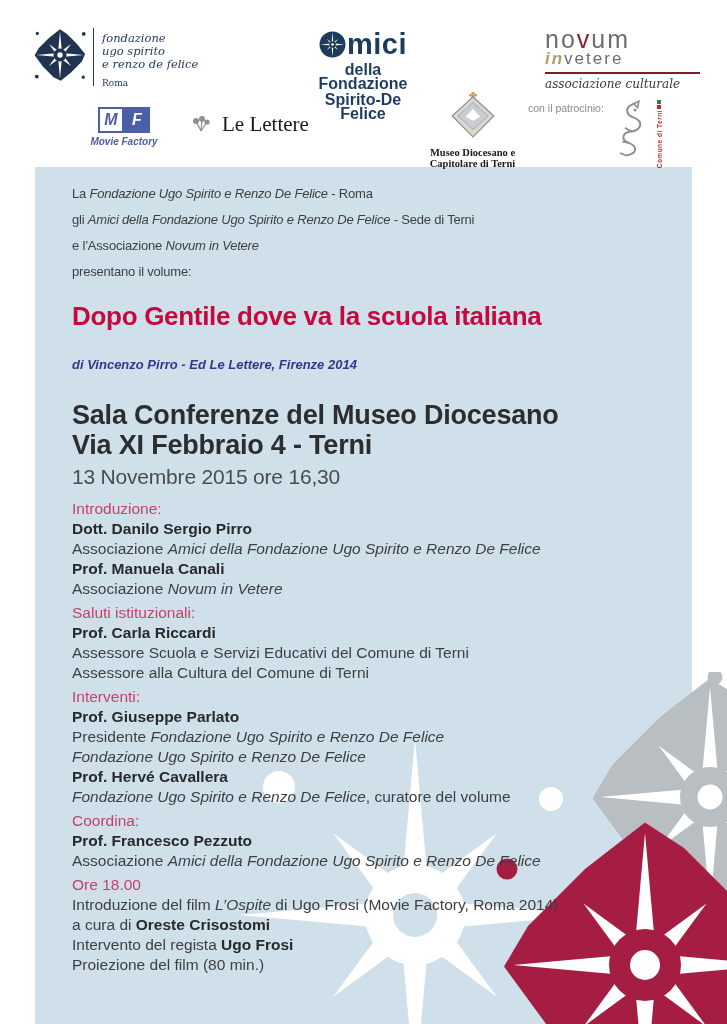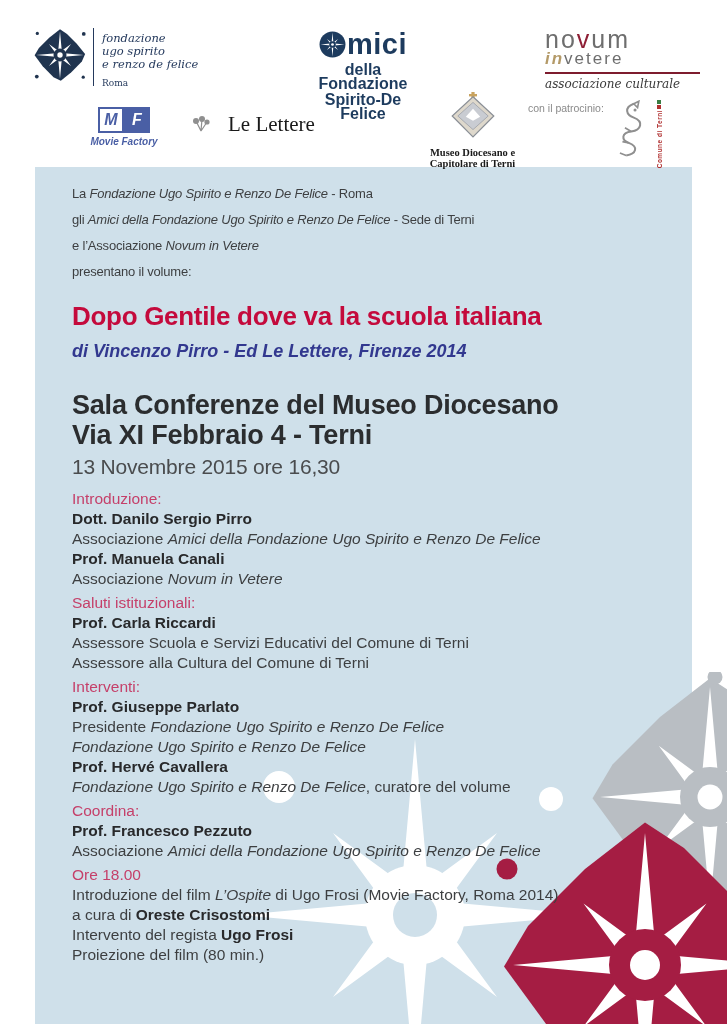--- a/index.html
+++ b/index.html
@@ -28,21 +28,21 @@
   .novum-tag{font-family:"DejaVu Serif",serif;font-style:italic;font-size:12px;color:#3a3a3a;margin-top:3px;}
 
   .logo-mf{left:88px;top:107px;width:72px;text-align:center;}
   .mf-boxes{display:flex;justify-content:center;}
   .mf-m,.mf-f{width:22px;height:22px;font-weight:bold;font-style:italic;font-size:16px;
               display:flex;align-items:center;justify-content:center;}
   .mf-m{background:#fff;border:2px solid #4a5fa5;color:#4a5fa5;}
   .mf-f{background:#4a5fa5;border:2px solid #4a5fa5;color:#fff;}
   .mf-label{font-size:10px;font-weight:bold;font-style:italic;color:#4a5fa5;margin-top:3px;}
 
-  .logo-lettere{left:190px;top:112px;display:flex;align-items:center;gap:16px;
+  .logo-lettere{left:190px;top:112px;display:flex;align-items:center;gap:10px;
                 font-family:"Liberation Serif",serif;font-size:21px;color:#1a1a1a;}
 
   .logo-museo{left:405px;top:92px;width:135px;text-align:center;}
   .museo-caption{font-family:"Liberation Serif",serif;font-weight:bold;font-size:10.5px;
                  color:#1a1a1a;margin-top:3px;}
 
   .logo-patro{left:528px;top:100px;display:flex;align-items:flex-start;gap:7px;}
   .patro-label{font-size:10.5px;color:#8a8a8a;padding-top:2px;}
   .patro-vert{display:flex;flex-direction:column;align-items:center;gap:1px;}
   .patro-vtxt{writing-mode:vertical-rl;transform:rotate(180deg);font-size:6.5px;
@@ -52,21 +52,21 @@
 
   
   .panel{position:absolute;left:35px;top:167px;width:657px;height:857px;background:#cfe0ea;z-index:0;}
   .deco{position:absolute;z-index:1;}
 
   
   .content{position:absolute;left:72px;top:181px;width:605px;z-index:2;color:#3d3f41;}
   .intro{font-size:13px;line-height:26px;letter-spacing:-0.2px;color:#3d3f41;}
   .intro em{font-style:italic;}
   .title{margin-top:16px;font-size:26px;font-weight:bold;color:#c40a3c;letter-spacing:-0.3px;}
-  .subtitle{margin-top:9px;font-size:18px;font-weight:bold;font-style:italic;color:#32388f;}
+  .subtitle{margin-top:25px;font-size:13px;font-weight:bold;font-style:italic;color:#32388f;}
   .venue{margin-top:28px;font-size:27px;font-weight:bold;color:#2b2d2f;line-height:30px;letter-spacing:-0.2px;}
   .datetime{margin-top:5px;font-size:21px;color:#4a4c4e;letter-spacing:-0.2px;}
   .program{margin-top:10px;font-size:15.5px;line-height:20px;}
   .sec-label{color:#c5406a;margin-top:4px;}
   .pname{font-weight:bold;color:#28292b;}
   .pdesc em{font-style:italic;}
   .pdesc b{font-weight:bold;color:#28292b;}
 </style>
 </head>
 <body>

